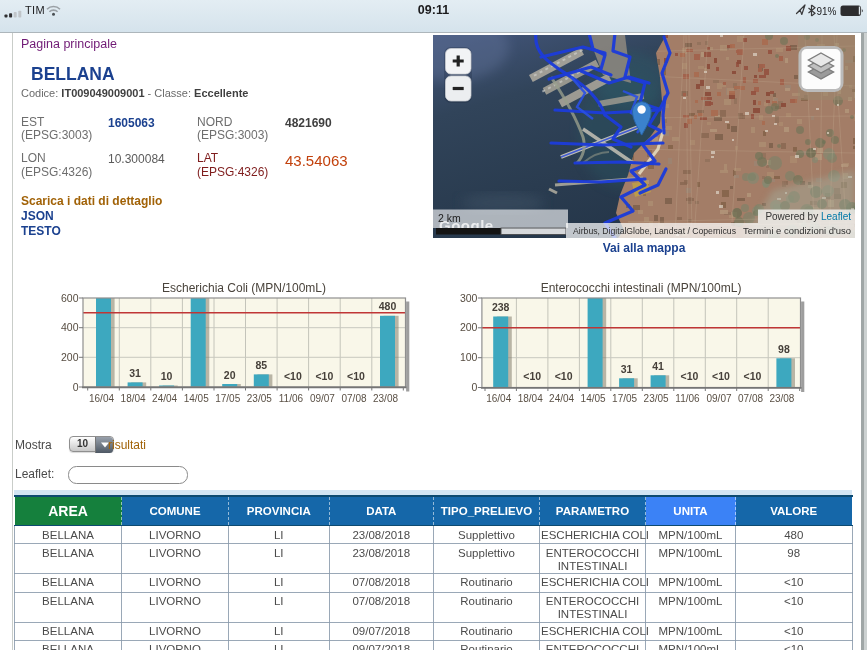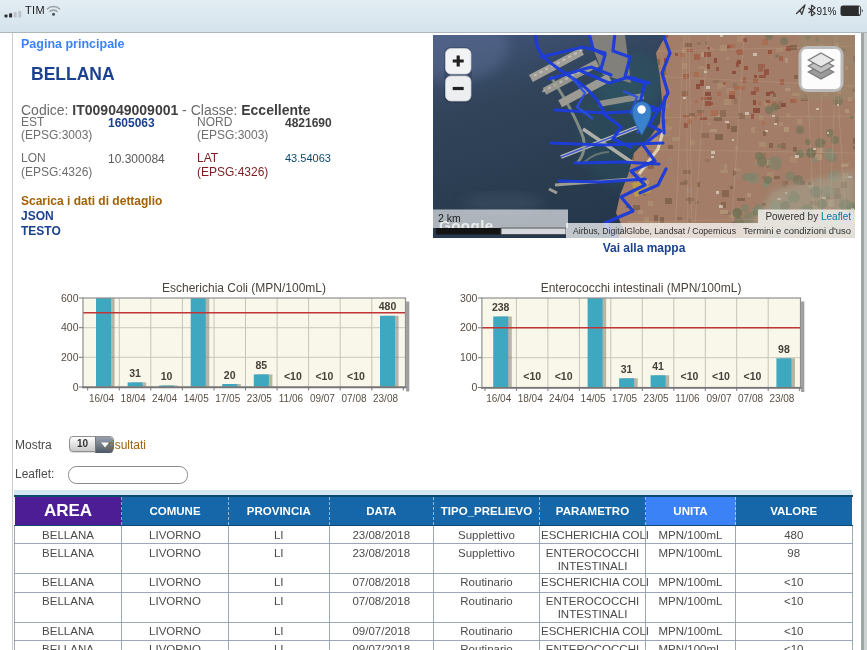--- a/index.html
+++ b/index.html
@@ -9,43 +9,44 @@
       <rect x="5.1" y="8.2" width="3" height="4.4" rx="0.8" fill="#2f2f31"></rect>
       <rect x="9.7" y="7.0" width="3" height="5.6" rx="0.8" fill="#c0c5c9"></rect>
       <rect x="14.299999999999999" y="5.8" width="3" height="6.8" rx="0.8" fill="#c0c5c9"></rect>
     </svg>
     <div style="position:absolute;left:25px;top:4px;font-size:11px;color:#1d1d1f;letter-spacing:0.3px">TIM</div>
     <svg style="position:absolute;left:46px;top:4.5px" width="15" height="11" viewBox="0 0 15 11">
       <path d="M1,4.2 a 9.2,9.2 0 0 1 13,0" stroke="#9aa0a5" stroke-width="1.6" fill="none"></path>
       <path d="M3.4,6.8 a 5.8,5.8 0 0 1 8.2,0" stroke="#9aa0a5" stroke-width="1.6" fill="none"></path>
       <circle cx="7.5" cy="9.3" r="1.5" fill="#4a4f53"></circle>
     </svg>
+    <div style="position:absolute;left:0;top:2.5px;width:867px;text-align:center;font-size:12.5px;font-weight:bold;color:#1a1a1c">09:11</div>
     <svg style="position:absolute;left:795px;top:4px" width="70px" height="14" viewBox="0 0 70 14">
       <path d="M1.5,9.5 L10,1 L6.8,10.5 L5.2,6.4 Z" fill="none" stroke="#3a3a3c" stroke-width="1.2" stroke-linejoin="round"></path>
       <path d="M16.5,1 L16.5,12 M16.5,1 L20,3.8 L13.5,9 M16.5,12 L20,9.2 L13.5,4" stroke="#3a3a3c" stroke-width="1.2" fill="none"></path>
       <text x="21.5" y="10.5" font-size="10" fill="#1d1d1f" font-family="Liberation Sans, sans-serif">91%</text>
       <rect x="45.5" y="1.5" width="20.5" height="10.5" rx="2.5" fill="#2c2c2e"></rect>
       <rect x="63.8" y="2.5" width="1.4" height="8" fill="#dfe7ec"></rect>
       <path d="M66.8,4.5 a 3,3 0 0 1 0,4 z" fill="#2c2c2e"></path>
     </svg>
   </div>
 <div style="position:absolute;left:11.5px;top:33px;width:1.5px;height:617px;background:#c9cdc9"></div>
 <div style="position:absolute;left:861px;top:33px;width:3px;height:617px;background:#9fa6a6"></div>
 <div style="position:absolute;left:864px;top:33px;width:3px;height:617px;background:#ccd1d1"></div>
-<div style="position:absolute;left:21px;top:36.5px;font-size:12.5px;font-weight:bold;color:#3b82f6">Pagina principale</div>
+<div style="position:absolute;left:21px;top:36.5px;font-size:12.5px;font-weight:normal;color:#701a75">Pagina principale</div>
 <div style="position:absolute;left:31px;top:63.5px;font-size:17.5px;font-weight:bold;color:#1b418f">BELLANA</div>
-<div style="position:absolute;left:21px;top:102px;font-size:14px;color:#6a6a6a">Codice: <span style="font-weight:bold;color:#3f3f3f">IT009049009001</span> - Classe: <span style="font-weight:bold;color:#3f3f3f">Eccellente</span></div>
+<div style="position:absolute;left:21px;top:87px;font-size:11px;color:#6a6a6a">Codice: <span style="font-weight:bold;color:#3f3f3f">IT009049009001</span> - Classe: <span style="font-weight:bold;color:#3f3f3f">Eccellente</span></div>
 <div style="position:absolute;left:21px;top:115.5px;font-size:12px;color:#6e6e6e;line-height:13.5px">EST<br>(EPSG:3003)</div>
 <div style="position:absolute;left:108px;top:115.5px;font-size:12px;font-weight:bold;color:#1b418f">1605063</div>
 <div style="position:absolute;left:197px;top:115.5px;font-size:12px;color:#6e6e6e;line-height:13.5px">NORD<br>(EPSG:3003)</div>
 <div style="position:absolute;left:285px;top:115.5px;font-size:12px;font-weight:bold;color:#3f3f3f">4821690</div>
 <div style="position:absolute;left:21px;top:152px;font-size:12px;color:#6e6e6e;line-height:13.5px">LON<br>(EPSG:4326)</div>
 <div style="position:absolute;left:108px;top:152px;font-size:12px;color:#5b5b5b">10.300084</div>
 <div style="position:absolute;left:197px;top:152px;font-size:12px;color:#7f1d1d;line-height:13.5px">LAT<br>(EPSG:4326)</div>
-<div style="position:absolute;left:285px;top:152px;font-size:11px;color:#0c4a6e">43.54063</div>
+<div style="position:absolute;left:285px;top:152px;font-size:15px;color:#c2410c">43.54063</div>
 <div style="position:absolute;left:21px;top:194px;font-size:12px;font-weight:bold;color:#a16207">Scarica i dati di dettaglio</div>
 <div style="position:absolute;left:21px;top:209px;font-size:12px;font-weight:bold;color:#1b418f">JSON</div>
 <div style="position:absolute;left:21px;top:224px;font-size:12px;font-weight:bold;color:#1b418f">TESTO</div>
 <div style="position:absolute;left:433px;top:240.5px;width:422px;text-align:center;font-size:12px;font-weight:bold;color:#1b418f">Vai alla mappa</div>
 <svg style="position:absolute;left:433px;top:35px" width="422" height="203" viewBox="0 0 422 203">
     <defs>
       <linearGradient id="sea" x1="0" y1="0" x2="0.6" y2="1">
         <stop offset="0" stop-color="#44567c"></stop>
         <stop offset="0.3" stop-color="#31445a"></stop>
         <stop offset="0.65" stop-color="#2a3c50"></stop>
@@ -703,21 +704,21 @@
       <col style="width:107px">
       <col style="width:100.5px">
       <col style="width:104.5px">
       <col style="width:106px">
       <col style="width:106px">
       <col style="width:90px">
       <col style="width:116.5px">
     </colgroup>
     <tbody>
       <tr style="height:18.5px">
-        <th style="background:#4c1d95;border-top:2px solid #0d4a70;border-bottom:1px solid #0d4a70;border-left:1px dashed rgba(255,255,255,0.55);border-right:1px dashed rgba(255,255,255,0.55);color:#fff;font-size:17px;font-weight:bold;padding:0">AREA</th>
+        <th style="background:#15803d;border-top:2px solid #0d4a70;border-bottom:1px solid #0d4a70;border-left:1px dashed rgba(255,255,255,0.55);border-right:1px dashed rgba(255,255,255,0.55);color:#fff;font-size:14px;font-weight:bold;padding:0">AREA</th>
         <th style="background:#1567a9;border-top:2px solid #0d4a70;border-bottom:1px solid #0d4a70;border-left:1px dashed rgba(255,255,255,0.55);border-right:1px dashed rgba(255,255,255,0.55);color:#fff;font-size:11.5px;font-weight:bold;padding:0">COMUNE</th>
         <th style="background:#1567a9;border-top:2px solid #0d4a70;border-bottom:1px solid #0d4a70;border-left:1px dashed rgba(255,255,255,0.55);border-right:1px dashed rgba(255,255,255,0.55);color:#fff;font-size:11.5px;font-weight:bold;padding:0">PROVINCIA</th>
         <th style="background:#1567a9;border-top:2px solid #0d4a70;border-bottom:1px solid #0d4a70;border-left:1px dashed rgba(255,255,255,0.55);border-right:1px dashed rgba(255,255,255,0.55);color:#fff;font-size:11.5px;font-weight:bold;padding:8px">DATA</th>
         <th style="background:#1567a9;border-top:2px solid #0d4a70;border-bottom:1px solid #0d4a70;border-left:1px dashed rgba(255,255,255,0.55);border-right:1px dashed rgba(255,255,255,0.55);color:#fff;font-size:11.5px;font-weight:bold;padding:0">TIPO_PRELIEVO</th>
         <th style="background:#1567a9;border-top:2px solid #0d4a70;border-bottom:1px solid #0d4a70;border-left:1px dashed rgba(255,255,255,0.55);border-right:1px dashed rgba(255,255,255,0.55);color:#fff;font-size:11.5px;font-weight:bold;padding:0">PARAMETRO</th>
         <th style="background:#3b82f6;border-top:2px solid #0d4a70;border-bottom:1px solid #0d4a70;border-left:1px dashed rgba(255,255,255,0.55);border-right:1px dashed rgba(255,255,255,0.55);color:#fff;font-size:11.5px;font-weight:bold;padding:0">UNITA</th>
         <th style="background:#1567a9;border-top:2px solid #0d4a70;border-bottom:1px solid #0d4a70;border-left:1px dashed rgba(255,255,255,0.55);border-right:1px dashed rgba(255,255,255,0.55);color:#fff;font-size:11.5px;font-weight:bold;padding:0">VALORE</th>
       </tr>
       <tr style="height:18px">
         <td style="border:1px solid rgba(136,153,170,0.85);color:#4b4b4b;font-size:11.5px;text-align:center;vertical-align:top;padding:2.5px 1px 0 1px;line-height:13px">BELLANA</td>

